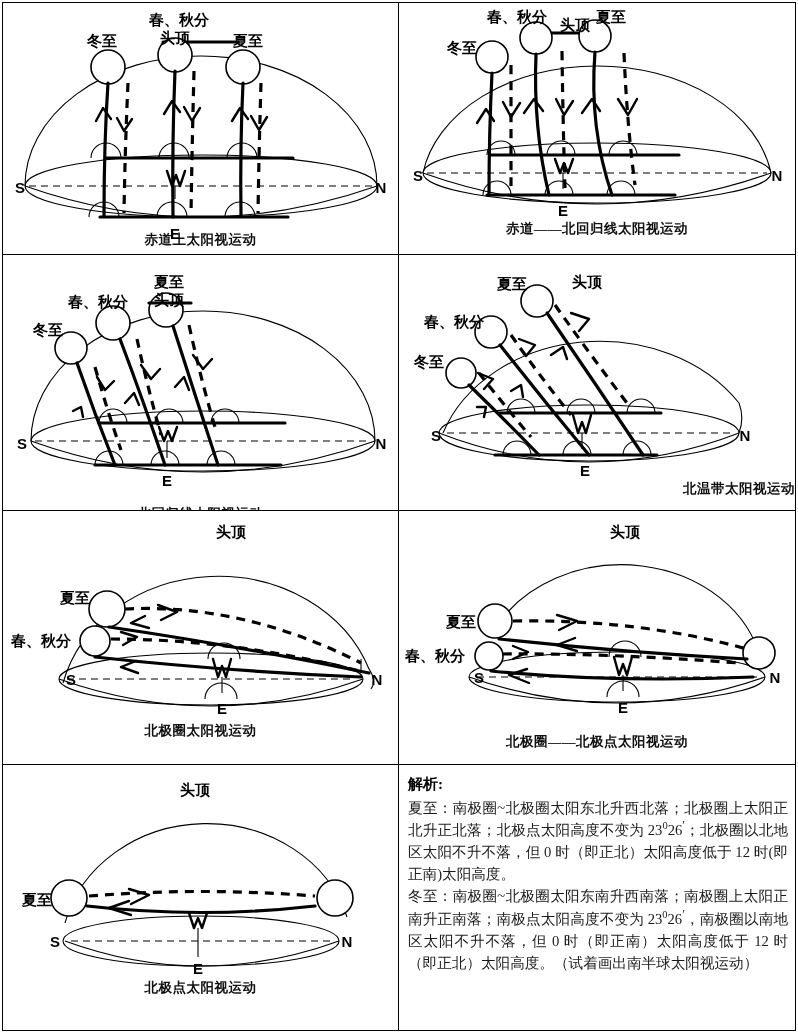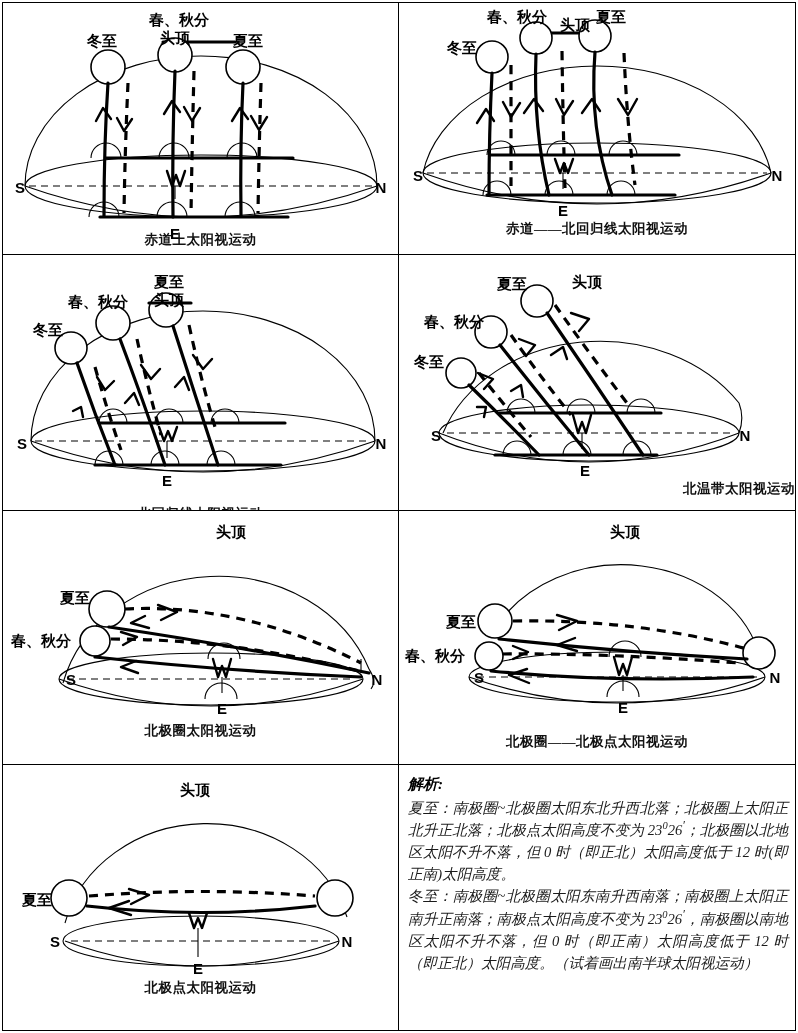--- a/index.html
+++ b/index.html
@@ -60,21 +60,20 @@
   .analysis {
     position: absolute;
     left: 0; top: 0; right: 0; bottom: 0;
     padding: 8px 7px 6px 9px;
     box-sizing: border-box;
     font-family: "Liberation Serif", "DejaVu Serif", serif;
     font-size: 14.6px;
     line-height: 1.52;
     color: #1a1a1a;
     text-align: justify;
-    font-style: italic;
   }
   .analysis .heading {
     font-weight: 700;
     font-size: 15px;
     display: block;
     margin-bottom: 1px;
     color: #000;
   }
   .analysis p {
     margin: 0;

